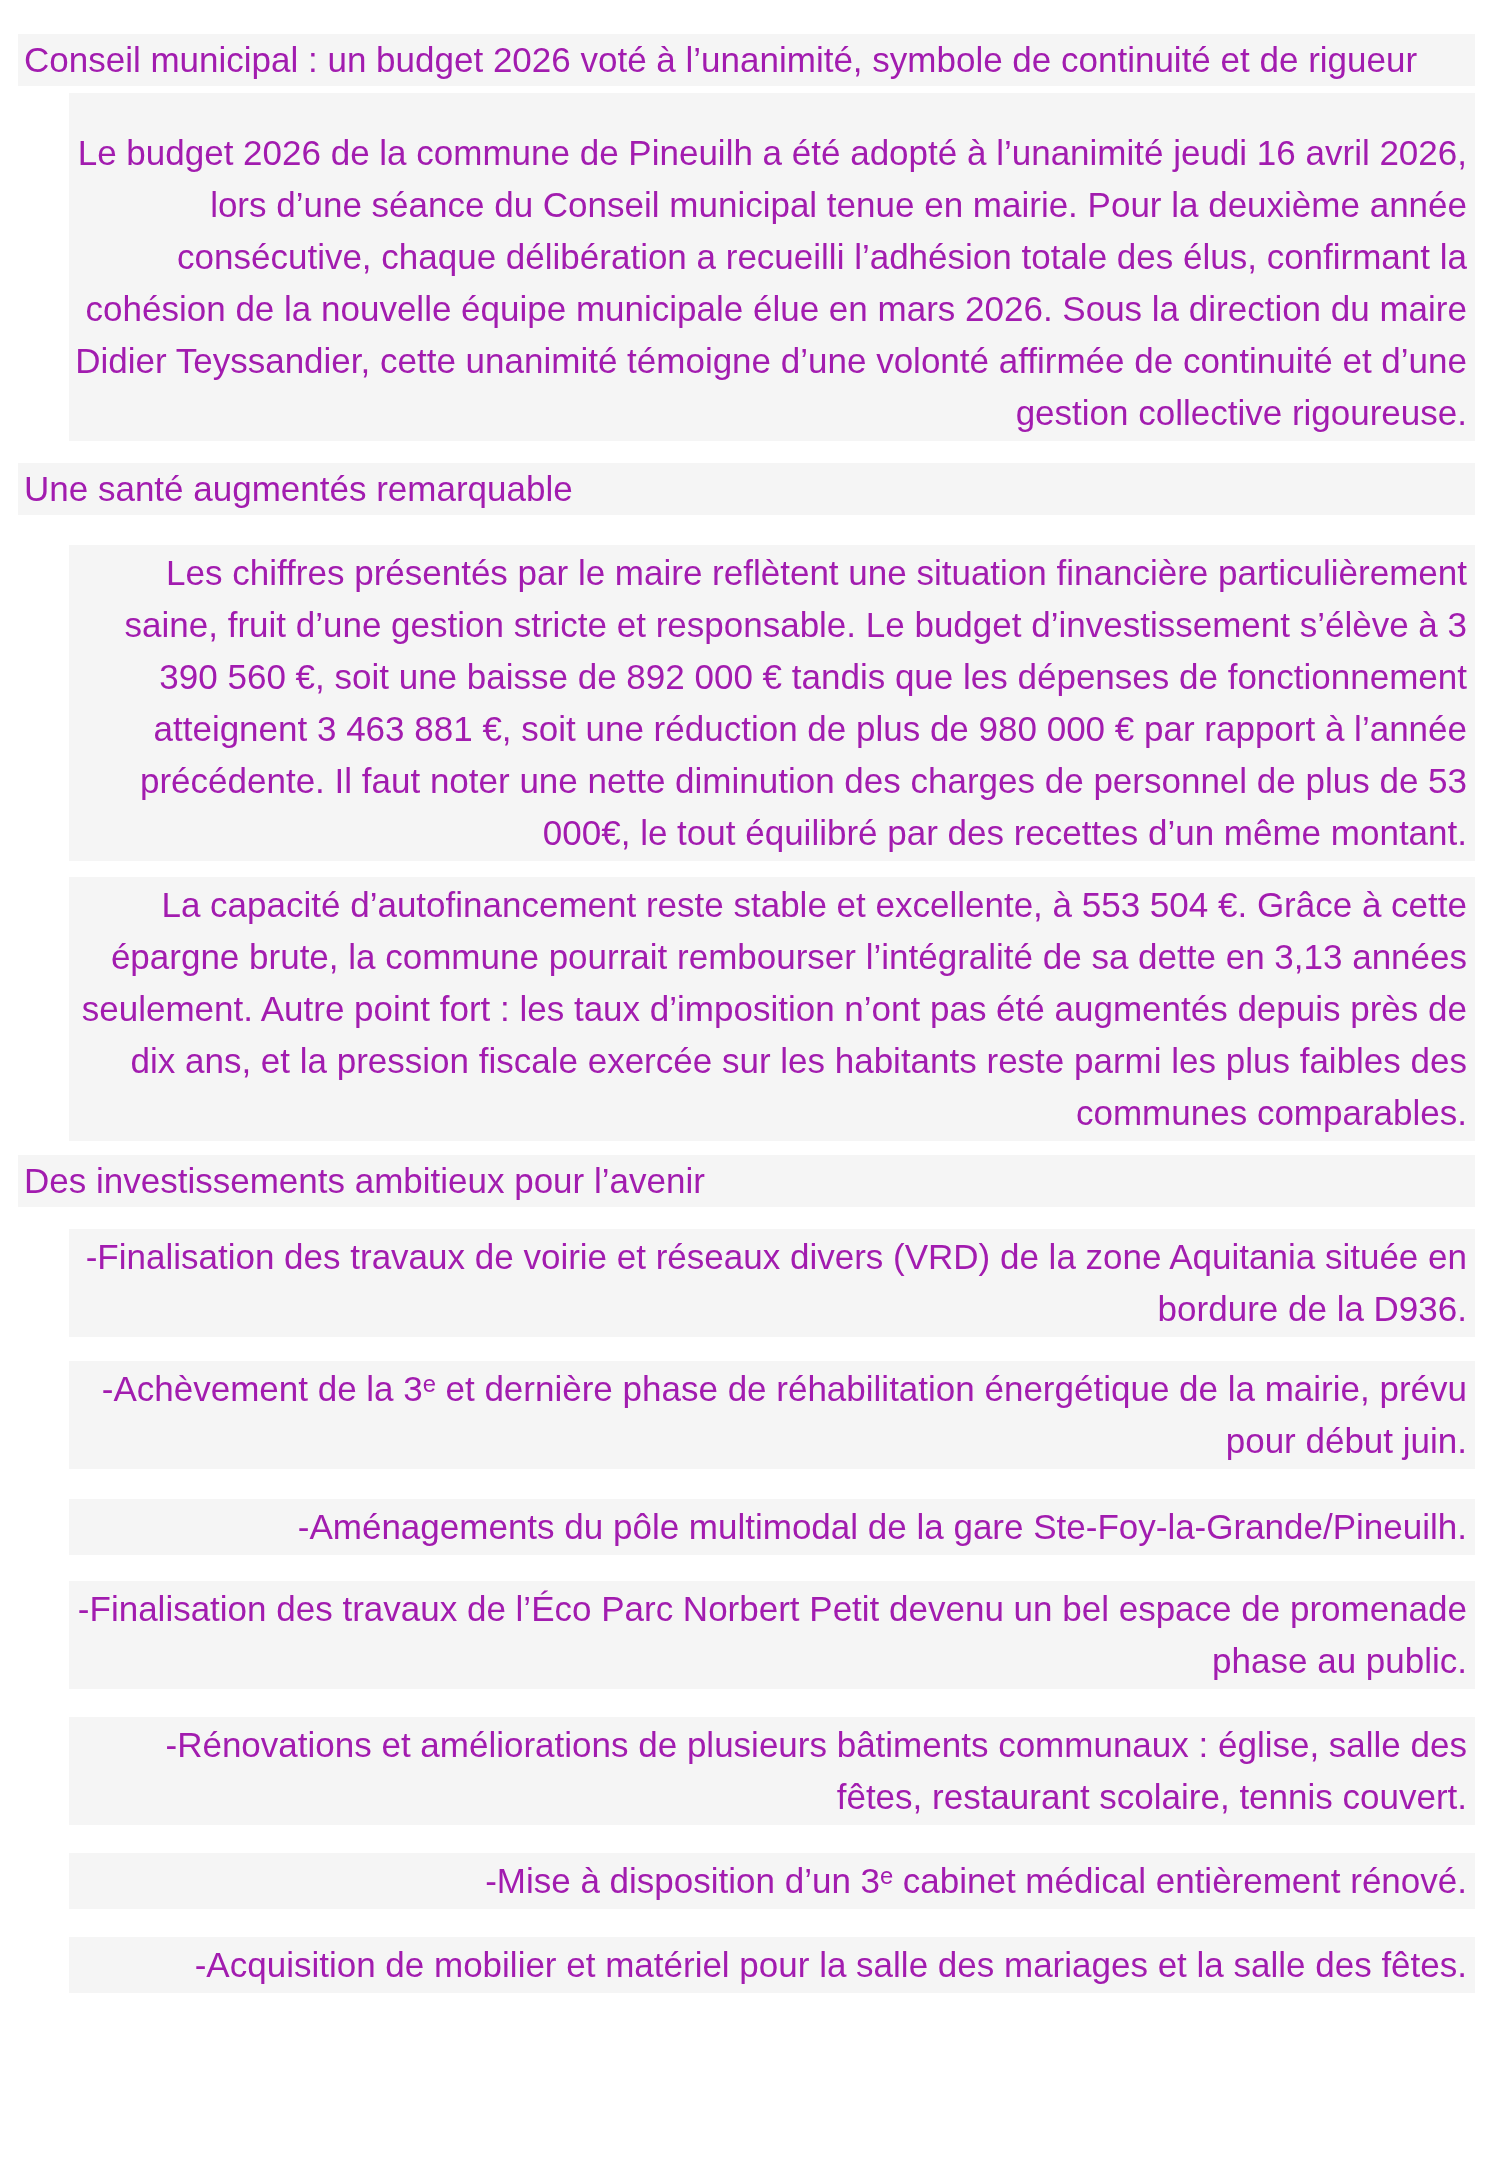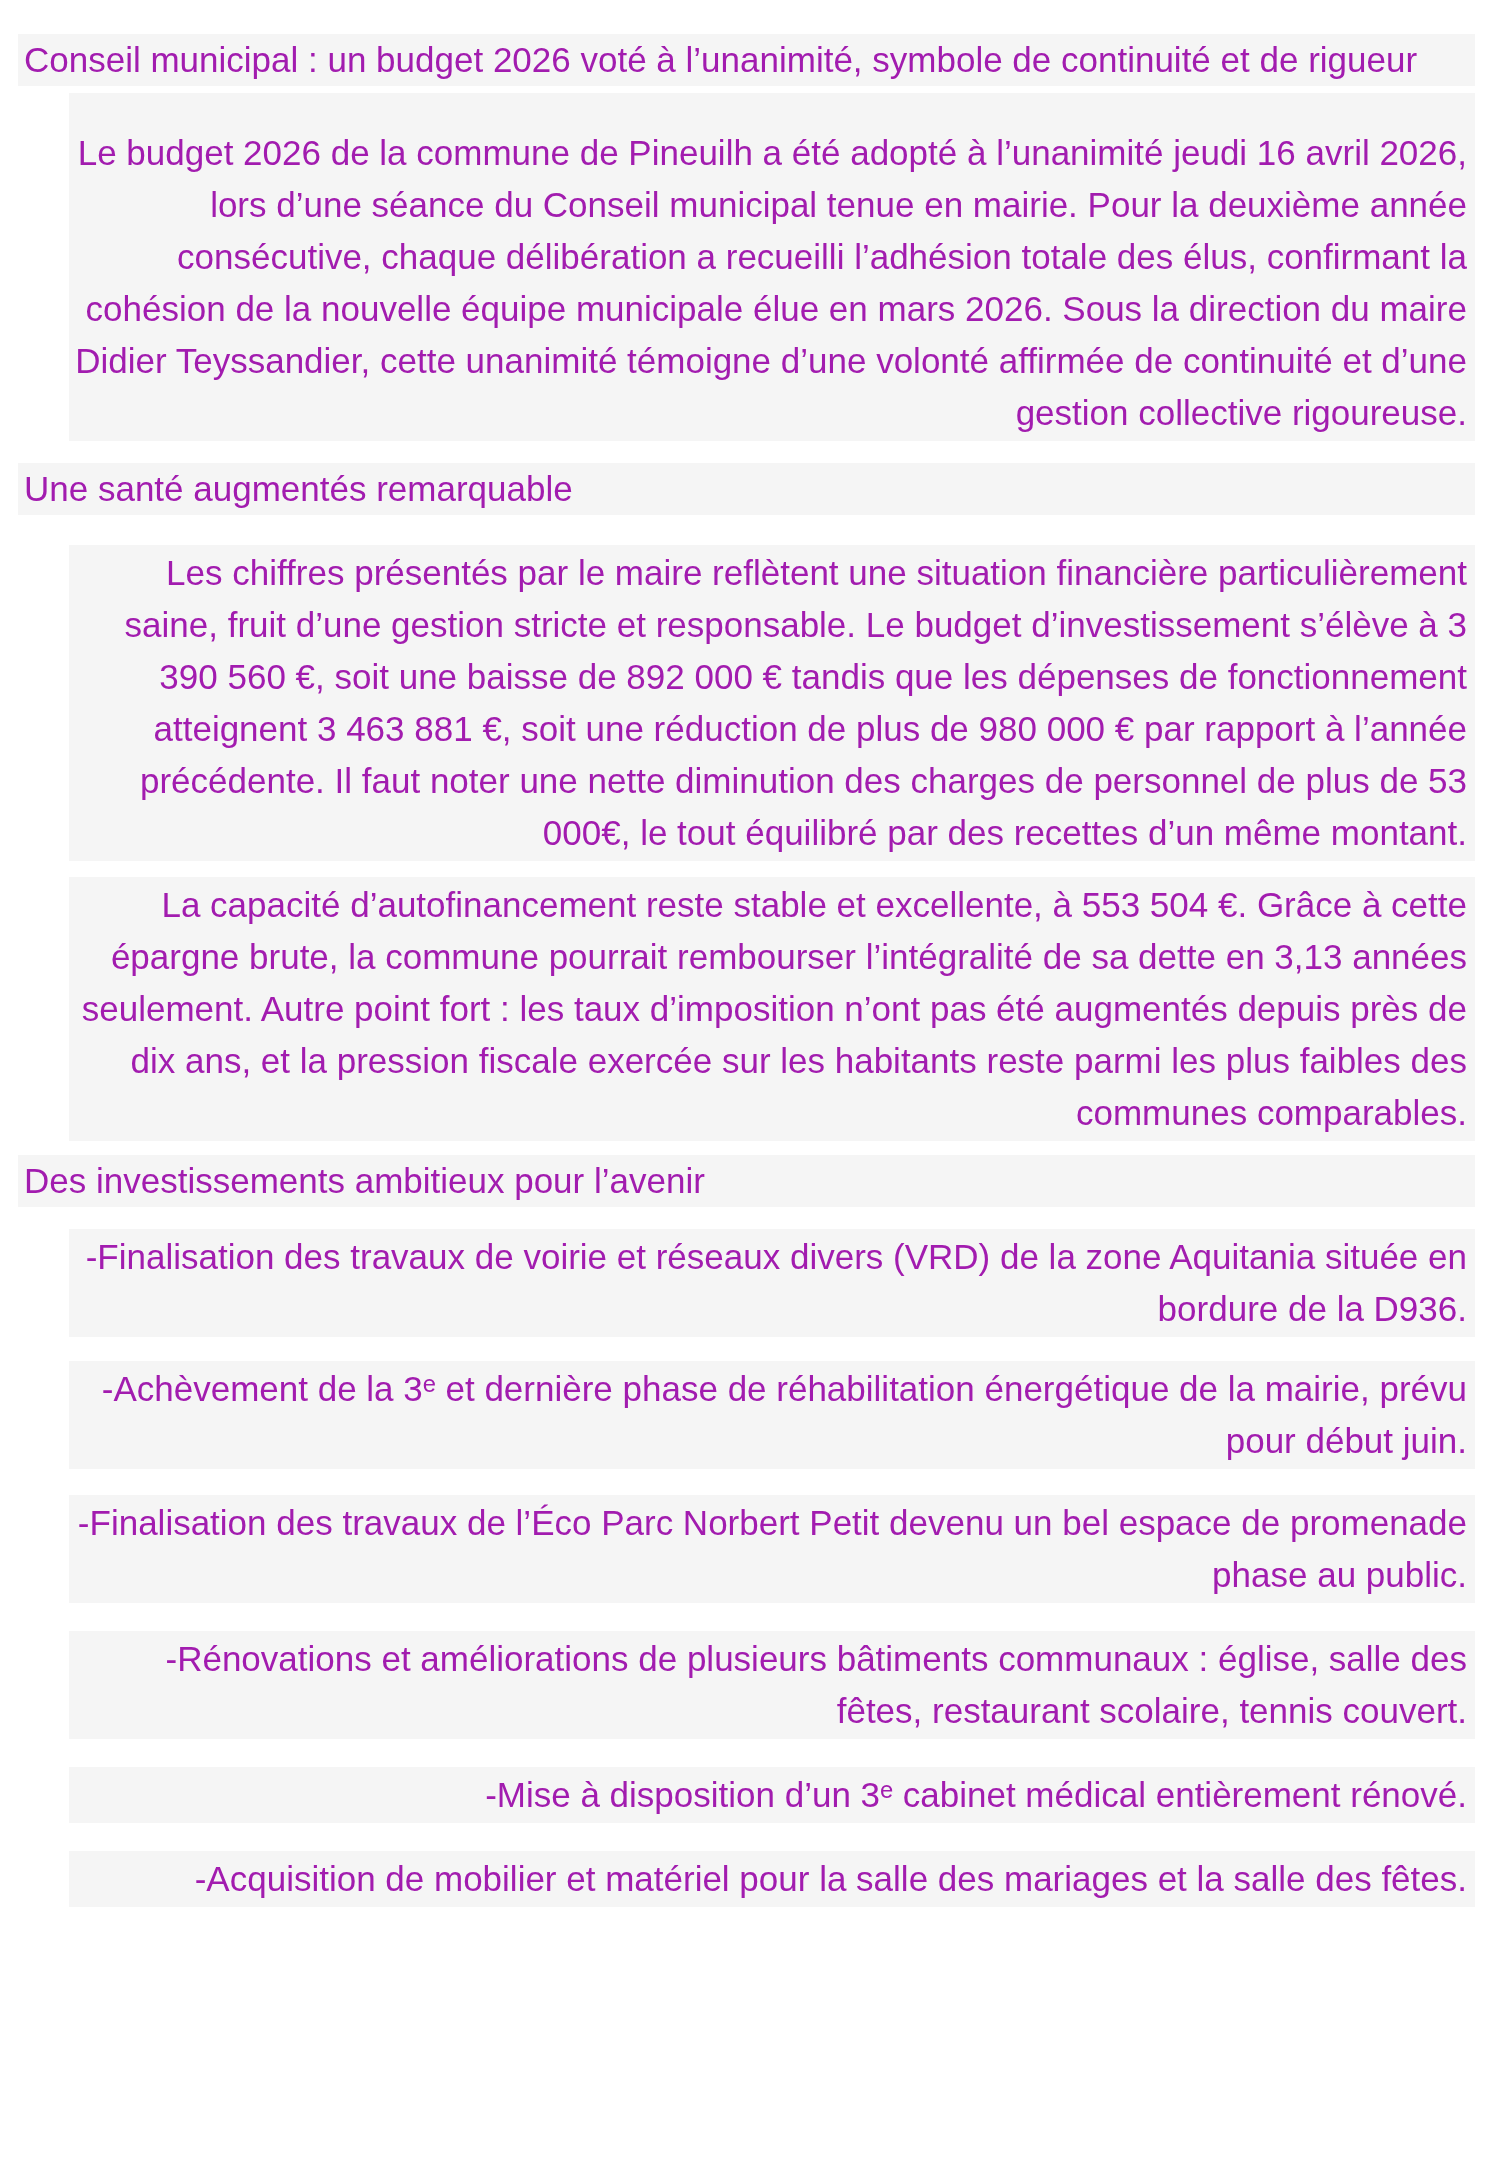--- a/index.html
+++ b/index.html
@@ -62,20 +62,21 @@
 
   <p class="block para p3">La capacité d’autofinancement reste stable et excellente, à 553 504 €. Grâce à cette épargne brute, la commune pourrait rembourser l’intégralité de sa dette en 3,13 années seulement. Autre point fort : les taux d’imposition n’ont pas été augmentés depuis près de dix ans, et la pression fiscale exercée sur les habitants reste parmi les plus faibles des communes comparables.</p>
 
   <h2 class="block head h3m">Des investissements ambitieux pour l’avenir</h2>
 
 
   <p class="block para b1">-Finalisation des travaux de voirie et réseaux divers (VRD) de la zone Aquitania située en bordure de la D936.</p>
 
   <p class="block para b2">-Achèvement de la 3ᵉ et dernière phase de réhabilitation énergétique de la mairie, prévu pour début juin.</p>
 
+  <p class="block para b3">-Aménagements du pôle multimodal de la gare Ste-Foy-la-Grande/Pineuilh.</p>
 
   <p class="block para b4">-Finalisation des travaux de l’Éco Parc Norbert Petit devenu un bel espace de promenade phase au public.</p>
 
   <p class="block para b5">-Rénovations et améliorations de plusieurs bâtiments communaux : église, salle des fêtes, restaurant scolaire, tennis couvert.</p>
 
   <p class="block para b6">-Mise à disposition d’un 3ᵉ cabinet médical entièrement rénové.</p>
 
   <p class="block para b7">-Acquisition de mobilier et matériel pour la salle des mariages et la salle des fêtes.</p>
 
 </main>

